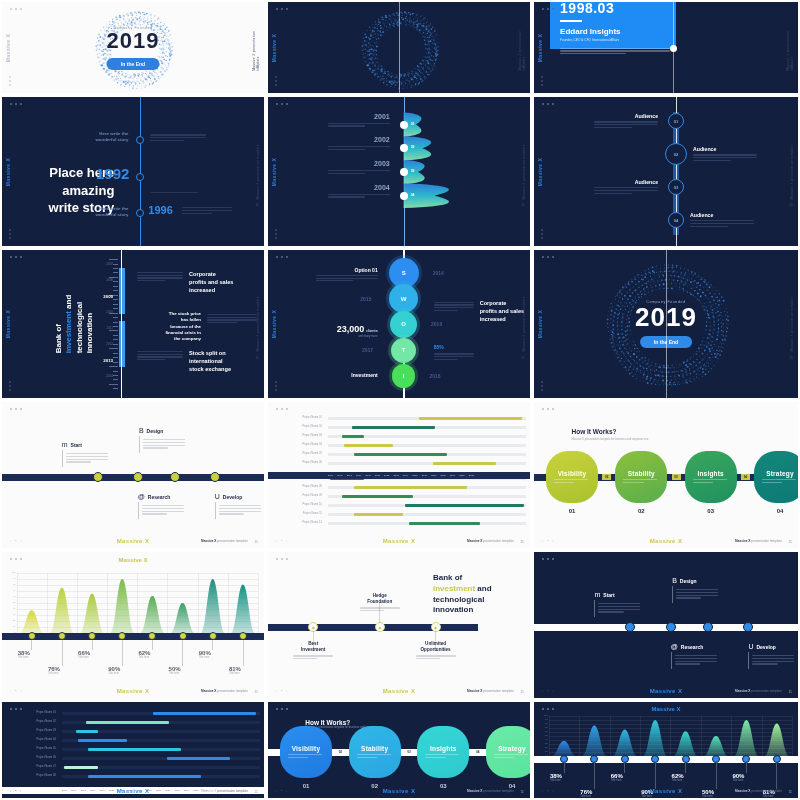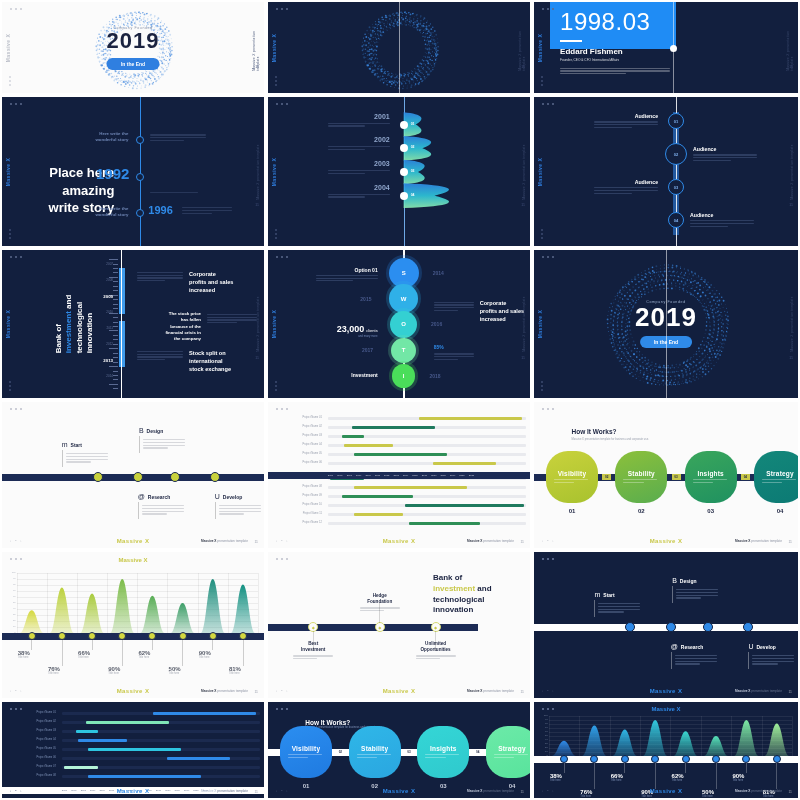--- a/index.html
+++ b/index.html
@@ -1185,23 +1185,23 @@
         <i></i>
       </div>
     </div>
     <div class="slide dark">
       <div class="dots">
         <i></i>
         <i></i>
         <i></i>
       </div>
       <div class="bluecard" style="left:16.08px;top:-40px;width:125.96px;height:87.4px;padding:6px 10px;color:#fff;">
-        <div style="font-size:24px;font-weight:normal;letter-spacing:.5px;margin-top:40px;">1998.03</div>
+        <div style="font-size:14px;font-weight:bold;letter-spacing:.5px;margin-top:32px;">1998.03</div>
         <div style="width:22px;height:1.6px;background:#fff;margin:4px 0 5px;"></div>
-        <div style="font-size:8px;font-weight:bold;">Eddard Fishmen</div>
+        <div style="font-size:8px;font-weight:bold;">Eddard Insights</div>
         <div style="font-size:3.2px;opacity:.8;margin-top:2px;">Founder, CEO &amp; CFO International Affairs</div>
         <div style="width: 110px; color: rgb(255, 255, 255); opacity: 0.65; margin-top: 6px;">
           <div class="lorem" style="width:100%"></div>
           <div class="lorem" style="width:100%"></div>
           <div class="lorem" style="width:60%"></div>
         </div>
       </div>
       <div class="vline" style="left:139.36px;top:0;bottom:0;background:rgba(255,255,255,.5)"></div>
       <div style="position:absolute;left:135.86px;top:42.75px;width:7px;height:7px;border-radius:50%;background:#fff;"></div>
       <div class="vbrand">Massive X</div>

